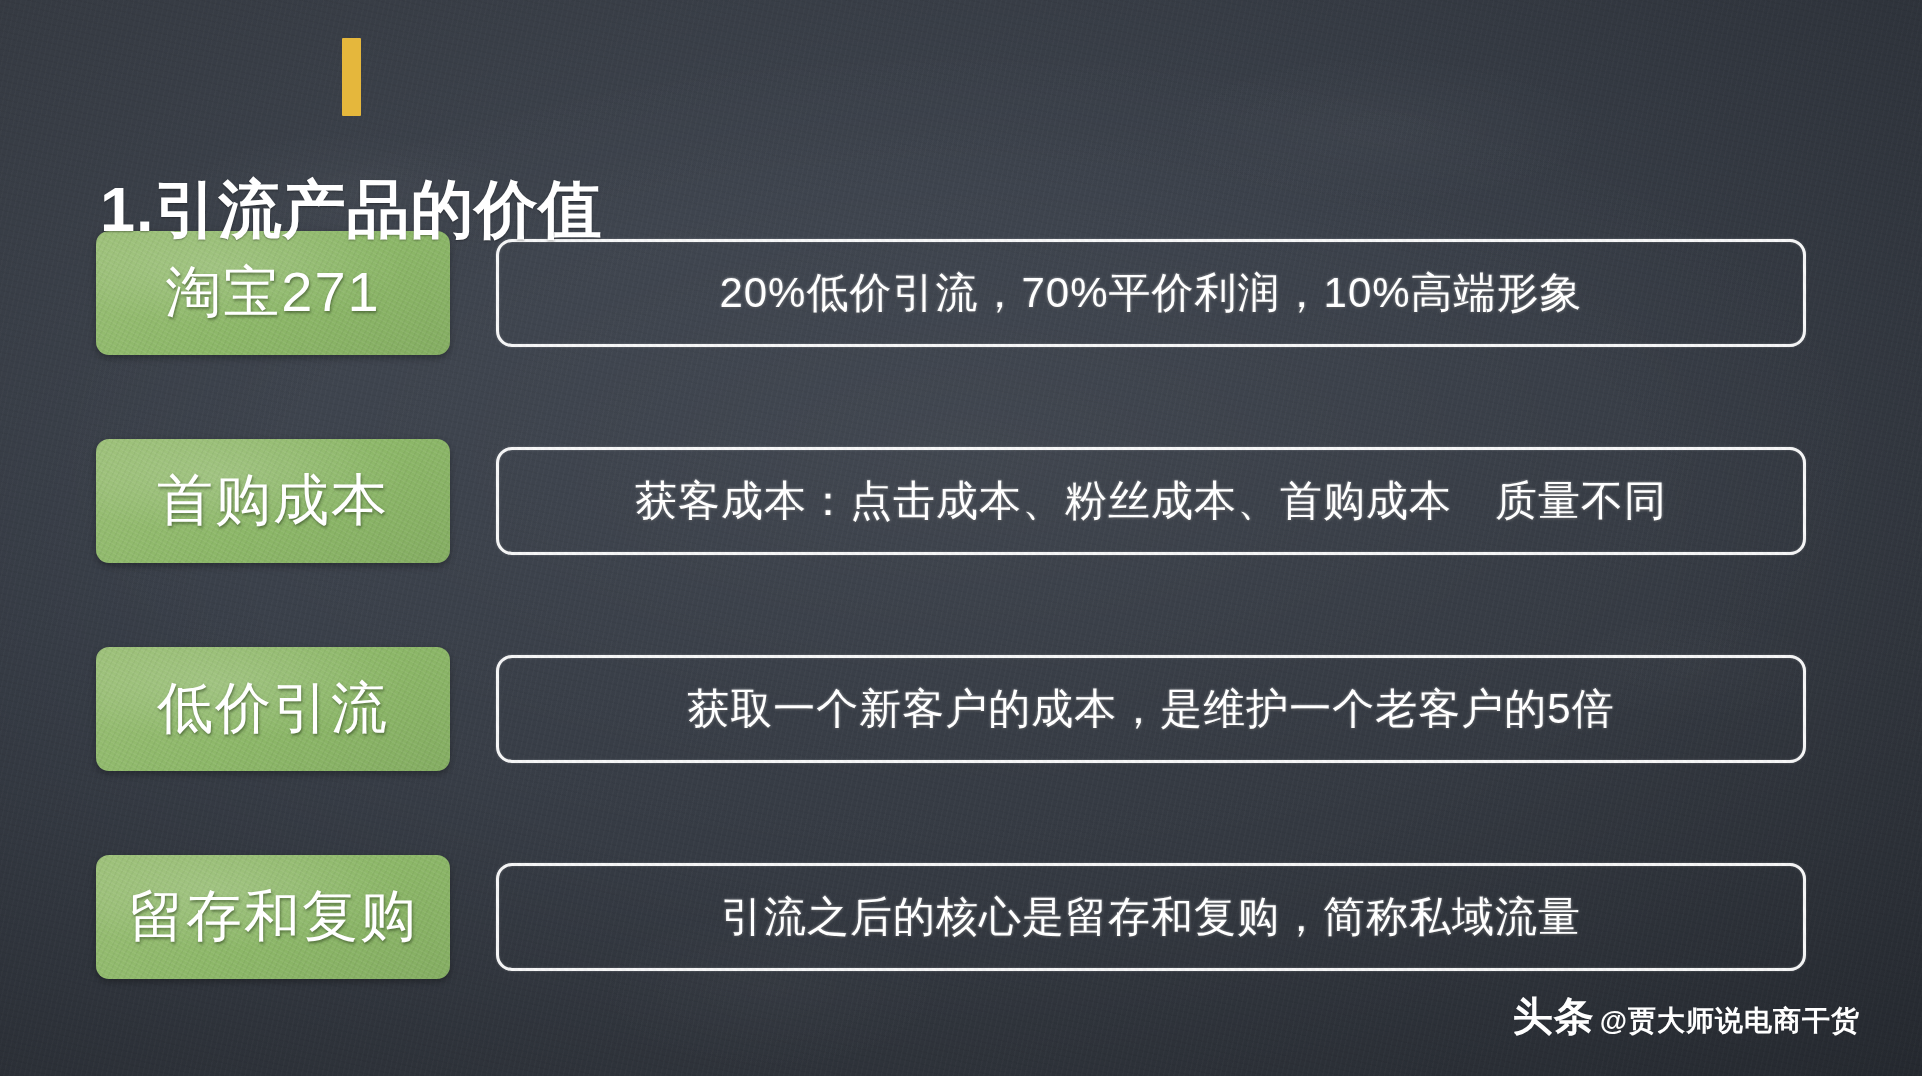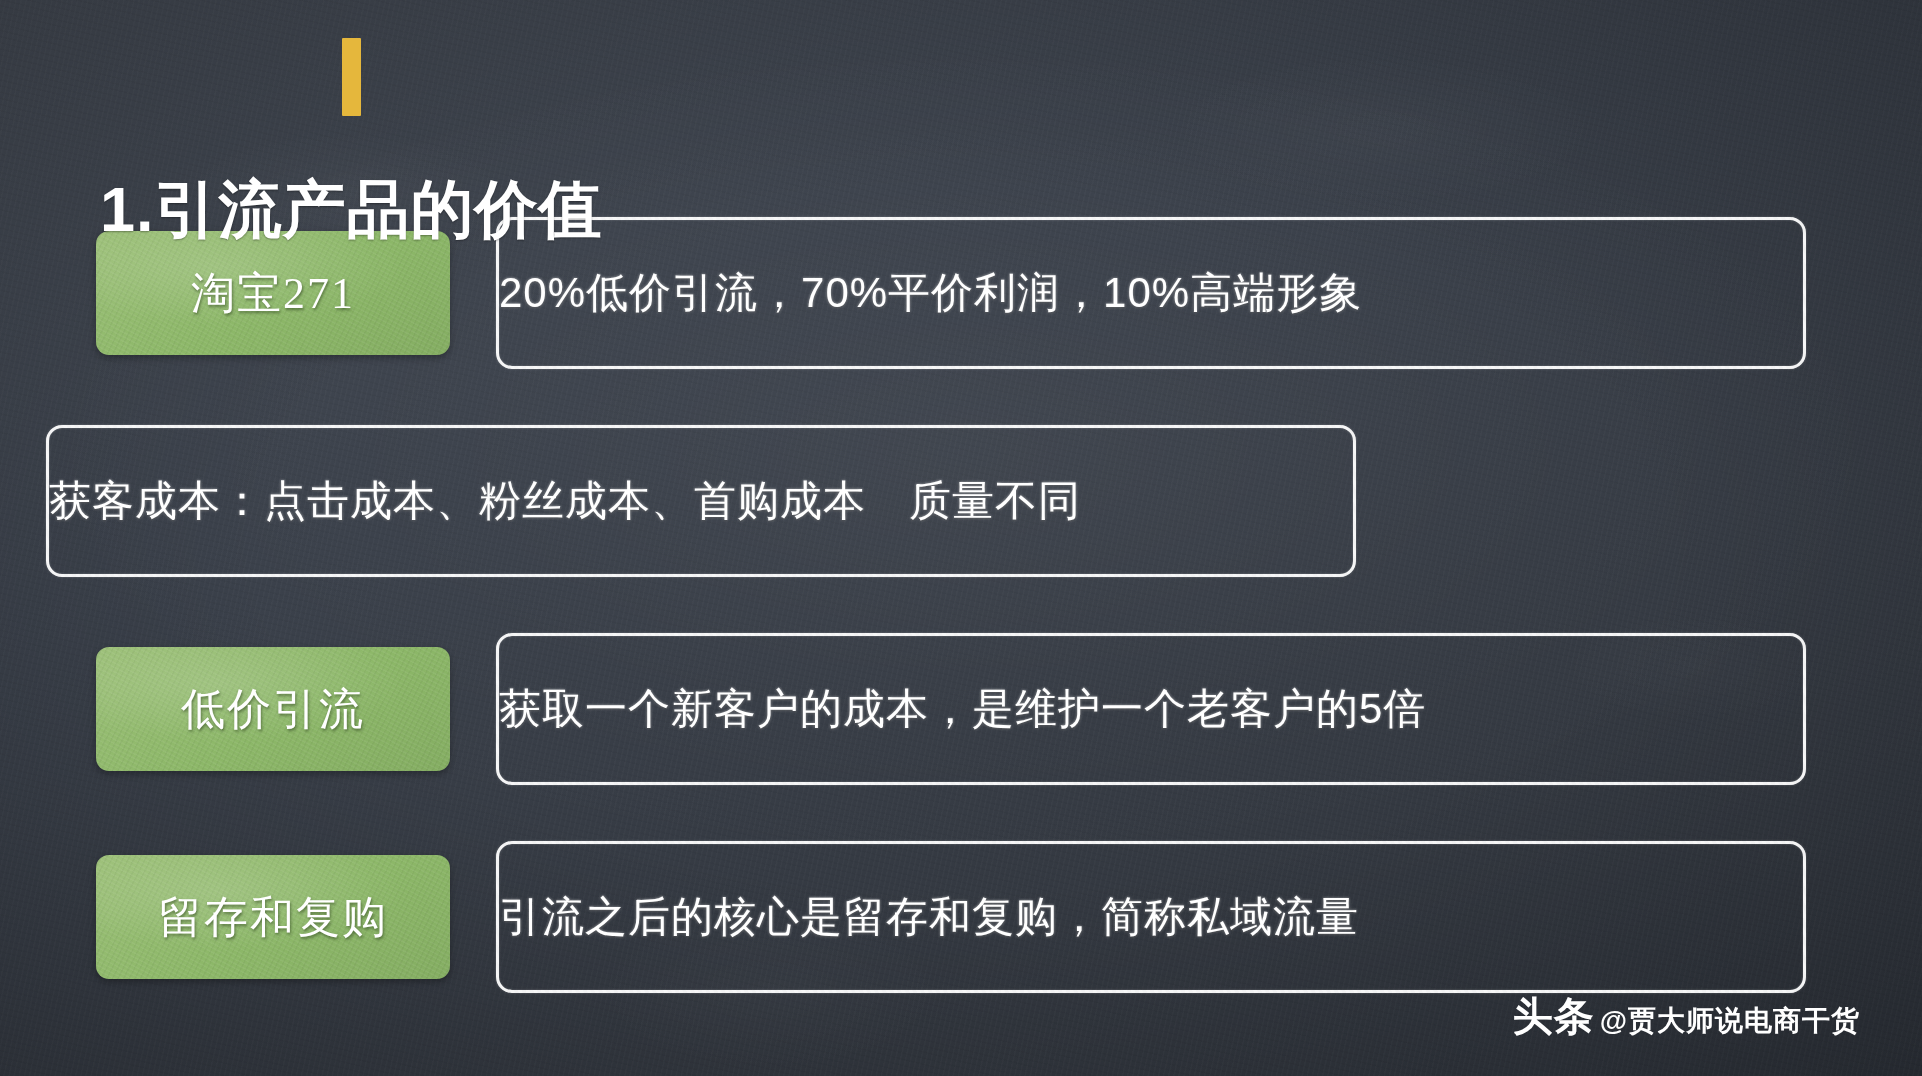--- a/index.html
+++ b/index.html
@@ -100,41 +100,40 @@
       repeating-linear-gradient(27deg, rgba(255,255,255,0.05) 0px, rgba(255,255,255,0.05) 1px, rgba(0,0,0,0) 2px, rgba(0,0,0,0) 4px),
       repeating-linear-gradient(117deg, rgba(0,0,0,0.04) 0px, rgba(0,0,0,0.04) 1px, rgba(0,0,0,0) 2px, rgba(0,0,0,0) 5px),
       linear-gradient(150deg, #9cc078 0%, #8cb768 55%, #84ad62 100%);
     box-shadow: 0 3px 7px rgba(0,0,0,0.30);
     display: flex;
     align-items: center;
     justify-content: center;
   }
   .chip-text {
     color: #ffffff;
-    font-size: 44px;
+    font-size: 56px;
     font-weight: 500;
     letter-spacing: 2px;
     white-space: nowrap;
     text-shadow: 1px 2px 3px rgba(40,60,25,0.55);
-    font-family: Liberation Serif, serif;
   }
 
   
   .box {
     position: relative;
     margin-left: 46px;
     width: 1310px;
-    height: 152px;
+    height: 108px;
     flex: none;
     border-radius: 16px;
     border: 3px solid rgba(255,255,255,0.92);
     box-sizing: border-box;
     display: flex;
     align-items: center;
-    justify-content: flex-start;
+    justify-content: center;
     filter: drop-shadow(0 0 1px rgba(255,255,255,0.25));
   }
   
   .box::after {
     content: "";
     position: absolute;
     inset: -3px;
     border-radius: 16px;
     border: 3px solid rgba(255,255,255,0.35);
     -webkit-mask-image: repeating-linear-gradient(66deg, #000 0px, #000 3px, transparent 4px, transparent 7px);
@@ -190,20 +189,23 @@
     <div class="row">
       <div class="chip">
         <span class="chip-text">淘宝271</span>
       </div>
       <div class="box">
         <span class="box-text">20%低价引流，70%平价利润，10%高端形象</span>
       </div>
     </div>
 
     <div class="row">
+      <div class="chip">
+        <span class="chip-text">首购成本</span>
+      </div>
       <div class="box">
         <span class="box-text">获客成本：点击成本、粉丝成本、首购成本　质量不同</span>
       </div>
     </div>
 
     <div class="row">
       <div class="chip">
         <span class="chip-text">低价引流</span>
       </div>
       <div class="box">

